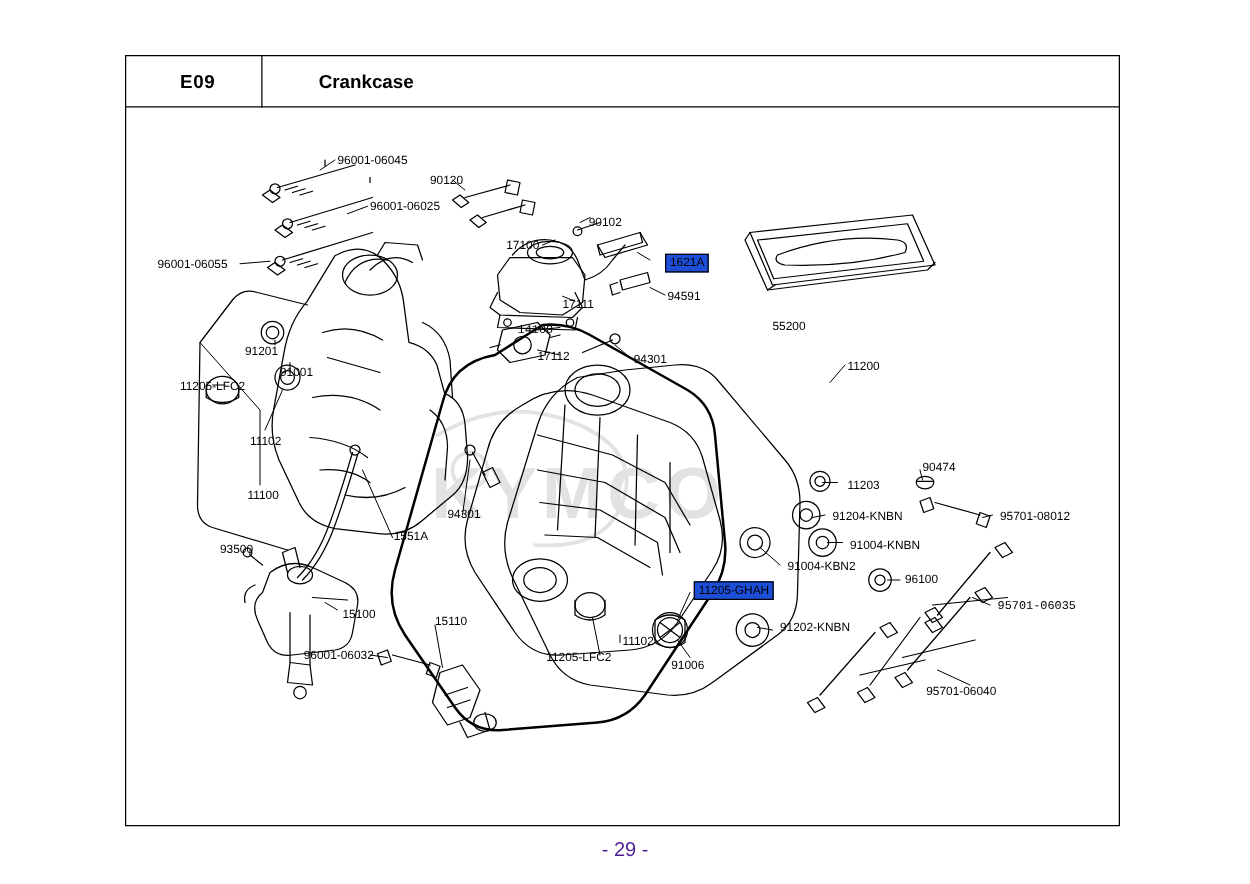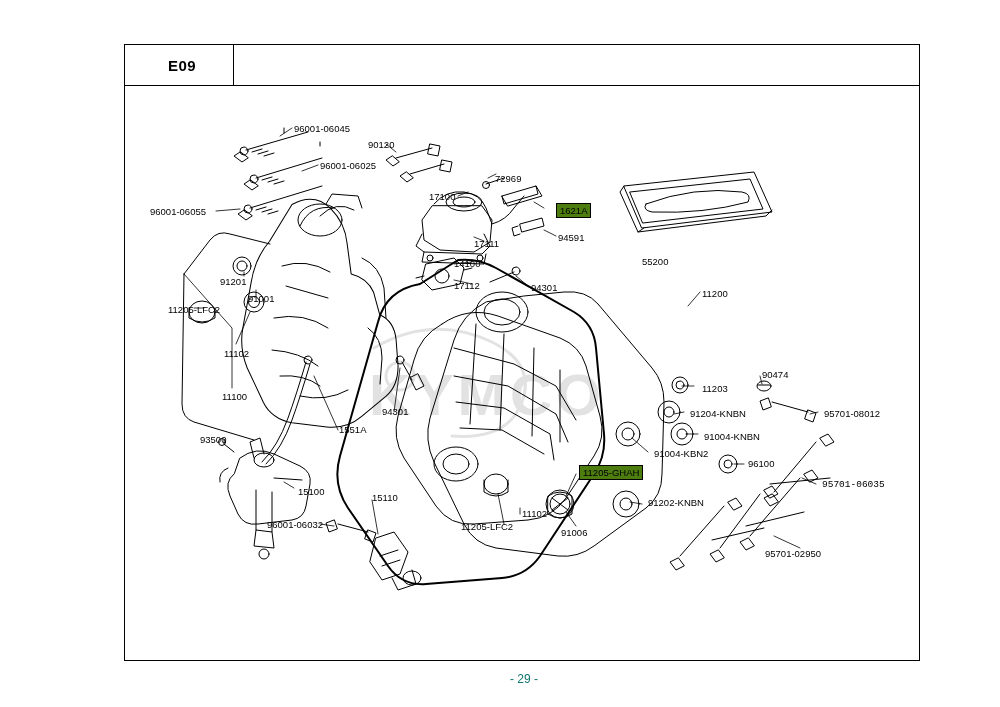--- a/index.html
+++ b/index.html
@@ -13,21 +13,20 @@
     font-family: "Liberation Sans", sans-serif;
     position: relative;
     overflow: hidden;
   }
   #page {
     position: absolute;
     left: 0; top: 0;
     width: 908px;
     height: 707px;
     background: #ffffff;
-    margin-left: 24px;
   }
   
   .page-frame {
     position: absolute;
     left: 100px;
     top: 44px;
     width: 796px;
     height: 617px;
     border: 1.5px solid #000;
     box-sizing: border-box;
@@ -70,61 +69,62 @@
     font-size: 15px;
     font-weight: bold;
     color: #000;
   }
   .page-number {
     position: absolute;
     left: 0;
     top: 672px;
     width: 1000px;
     text-align: center;
-    font-size: 12px;
-    color: #0f766e;
+    font-size: 16px;
+    color: #4c1d95;
   }
   
   #diagram {
     position: absolute;
     left: 100px;
     top: 86px;
     width: 796px;
     height: 575px;
   }
   .lbl {
     position: absolute;
     font-size: 9.5px;
     color: #000;
     white-space: nowrap;
     font-family: "Liberation Sans", sans-serif;
     line-height: 11px;
   }
   .lbl.boxed {
     border: 1px solid #000;
     padding: 1px 3px;
-    background: #4d7c0f;
+    background: #1d4ed8;
   }
   .wm {
     position: absolute;
     color: #e2e2e2;
     font-weight: bold;
     font-family: "Liberation Sans", sans-serif;
     pointer-events: none;
   }
 </style>
 </head>
 <body>
 
 <div id="page">
 
   <div class="page-frame"></div>
 
   <div class="title-bar">
     <div class="code-cell">E09</div>
+    <div class="title-cell">Crankcase</div>
   </div>
 
   <div id="diagram">
 
     <div class="wm" style="left:245px; top:275px; font-size:58px; letter-spacing:4px;">KYMCO</div>
 
     <svg width="796" height="575" viewBox="0 0 796 575" style="position:absolute; left:0; top:0;">
       <g fill="none" stroke="#000" stroke-width="1" stroke-linejoin="round" stroke-linecap="round">
 
         <g stroke="#e2e2e2" stroke-width="3" fill="none">
@@ -369,28 +369,28 @@
           <path d="M248 414 l 6 34"></path>
           <path d="M100 354 l 0 4"></path>
           <path d="M196 438 l 14 2"></path>
         </g>
       </g>
     </svg>
 
     <div class="lbl" style="left:170px; top:37px;">96001-06045</div>
     <div class="lbl" style="left:244px; top:53px;">90120</div>
     <div class="lbl" style="left:196px; top:74px;">96001-06025</div>
-    <div class="lbl" style="left:371px; top:87px;">72969</div>
+    <div class="lbl" style="left:371px; top:87px;">90102</div>
     <div class="lbl" style="left:305px; top:105px;text-align:right;">17100</div>
     <div class="lbl boxed" style="left:432px; top:117px;">1621A</div>
     <div class="lbl" style="left:26px; top:120px;">96001-06055</div>
     <div class="lbl" style="left:350px; top:152px;">17111</div>
     <div class="lbl" style="left:434px; top:146px;">94591</div>
     <div class="lbl" style="left:518px; top:170px;">55200</div>
-    <div class="lbl" style="left:330px; top:172px;">14100</div>
+    <div class="lbl" style="left:314px; top:172px;font-family:Liberation Mono, monospace;">14100</div>
     <div class="lbl" style="left:96px; top:190px;">91201</div>
     <div class="lbl" style="left:330px; top:194px;">17112</div>
     <div class="lbl" style="left:407px; top:196px;">94301</div>
     <div class="lbl" style="left:124px; top:207px;">91001</div>
     <div class="lbl" style="left:578px; top:202px;">11200</div>
     <div class="lbl" style="left:44px; top:218px;">11205-LFC2</div>
     <div class="lbl" style="left:100px; top:262px;">11102</div>
     <div class="lbl" style="left:98px; top:305px;">11100</div>
     <div class="lbl" style="left:638px; top:283px;">90474</div>
     <div class="lbl" style="left:578px; top:297px;">11203</div>
@@ -404,18 +404,18 @@
     <div class="lbl" style="left:624px; top:372px;">96100</div>
     <div class="lbl boxed" style="left:455px; top:379px;">11205-GHAH</div>
     <div class="lbl" style="left:698px; top:393px;font-family:Liberation Mono, monospace;">95701-06035</div>
     <div class="lbl" style="left:174px; top:400px;">15100</div>
     <div class="lbl" style="left:248px; top:406px;">15110</div>
     <div class="lbl" style="left:524px; top:411px;">91202-KNBN</div>
     <div class="lbl" style="left:398px; top:422px;">11102</div>
     <div class="lbl" style="left:143px; top:433px;">96001-06032</div>
     <div class="lbl" style="left:337px; top:435px;">11205-LFC2</div>
     <div class="lbl" style="left:437px; top:441px;">91006</div>
-    <div class="lbl" style="left:641px; top:462px;">95701-02950</div>
+    <div class="lbl" style="left:641px; top:462px;">95701-06040</div>
 
   </div>
 
   <div class="page-number">- 29 -</div>
 </div>
 
 </body></html>

